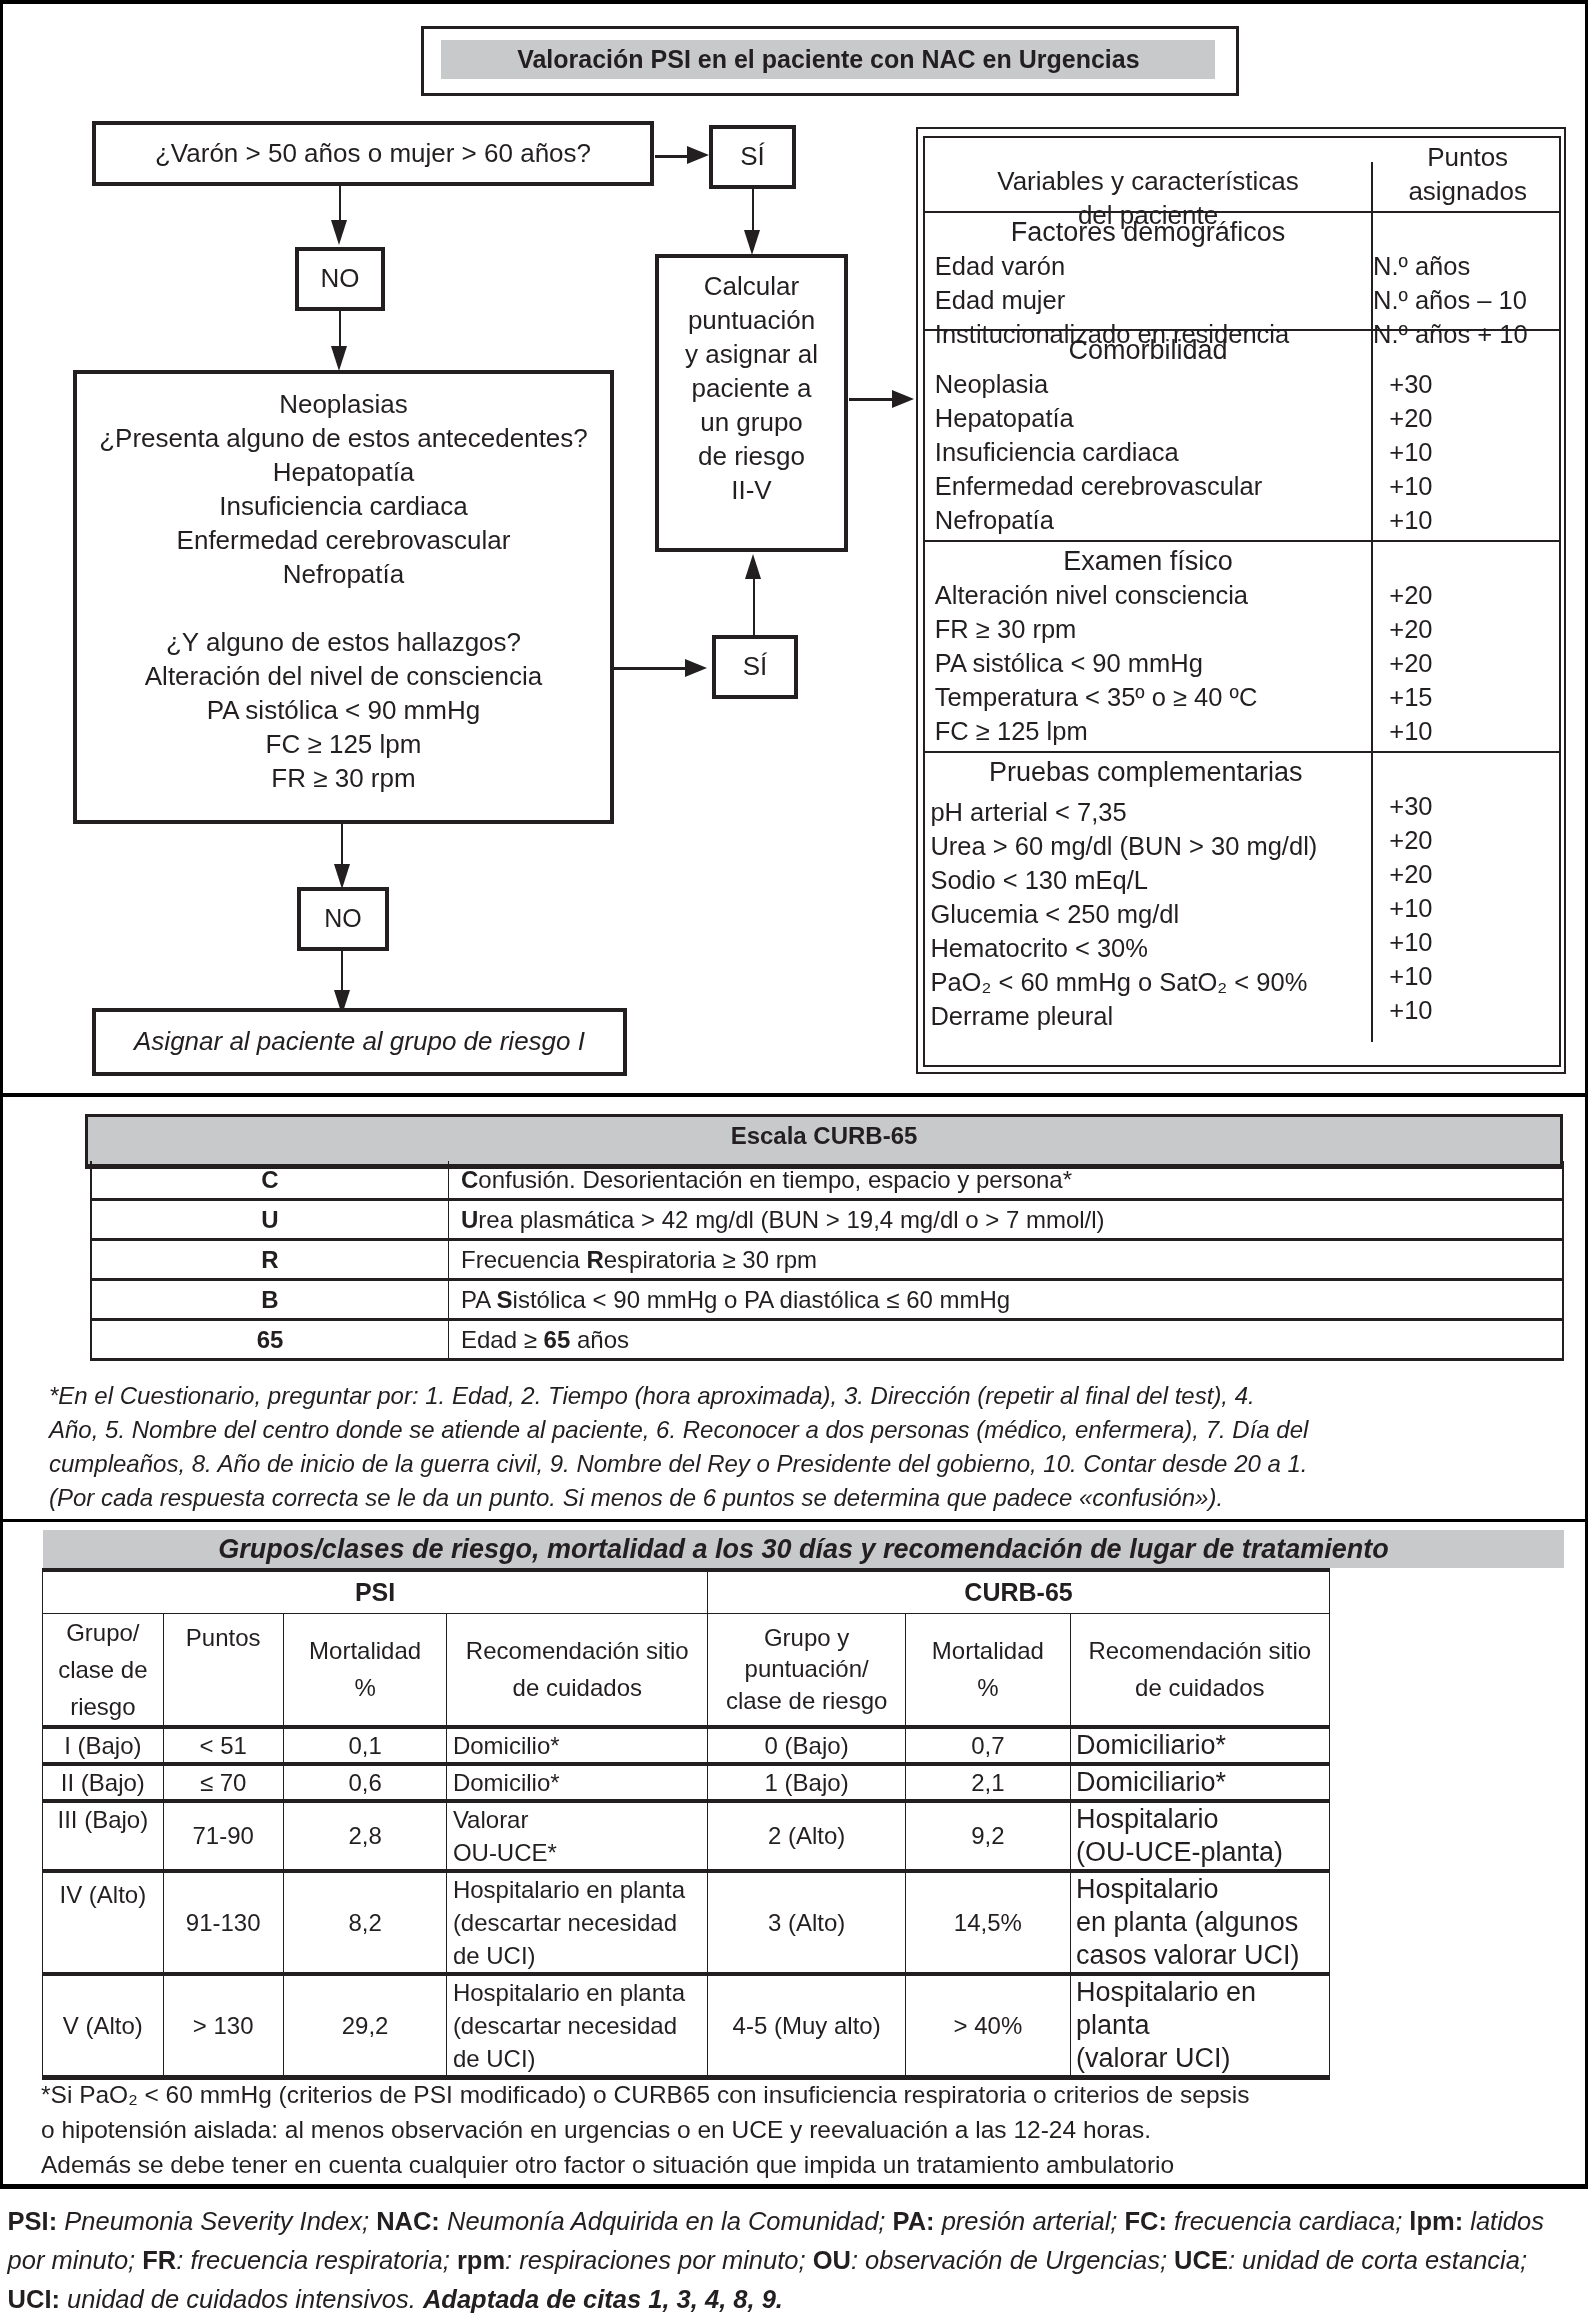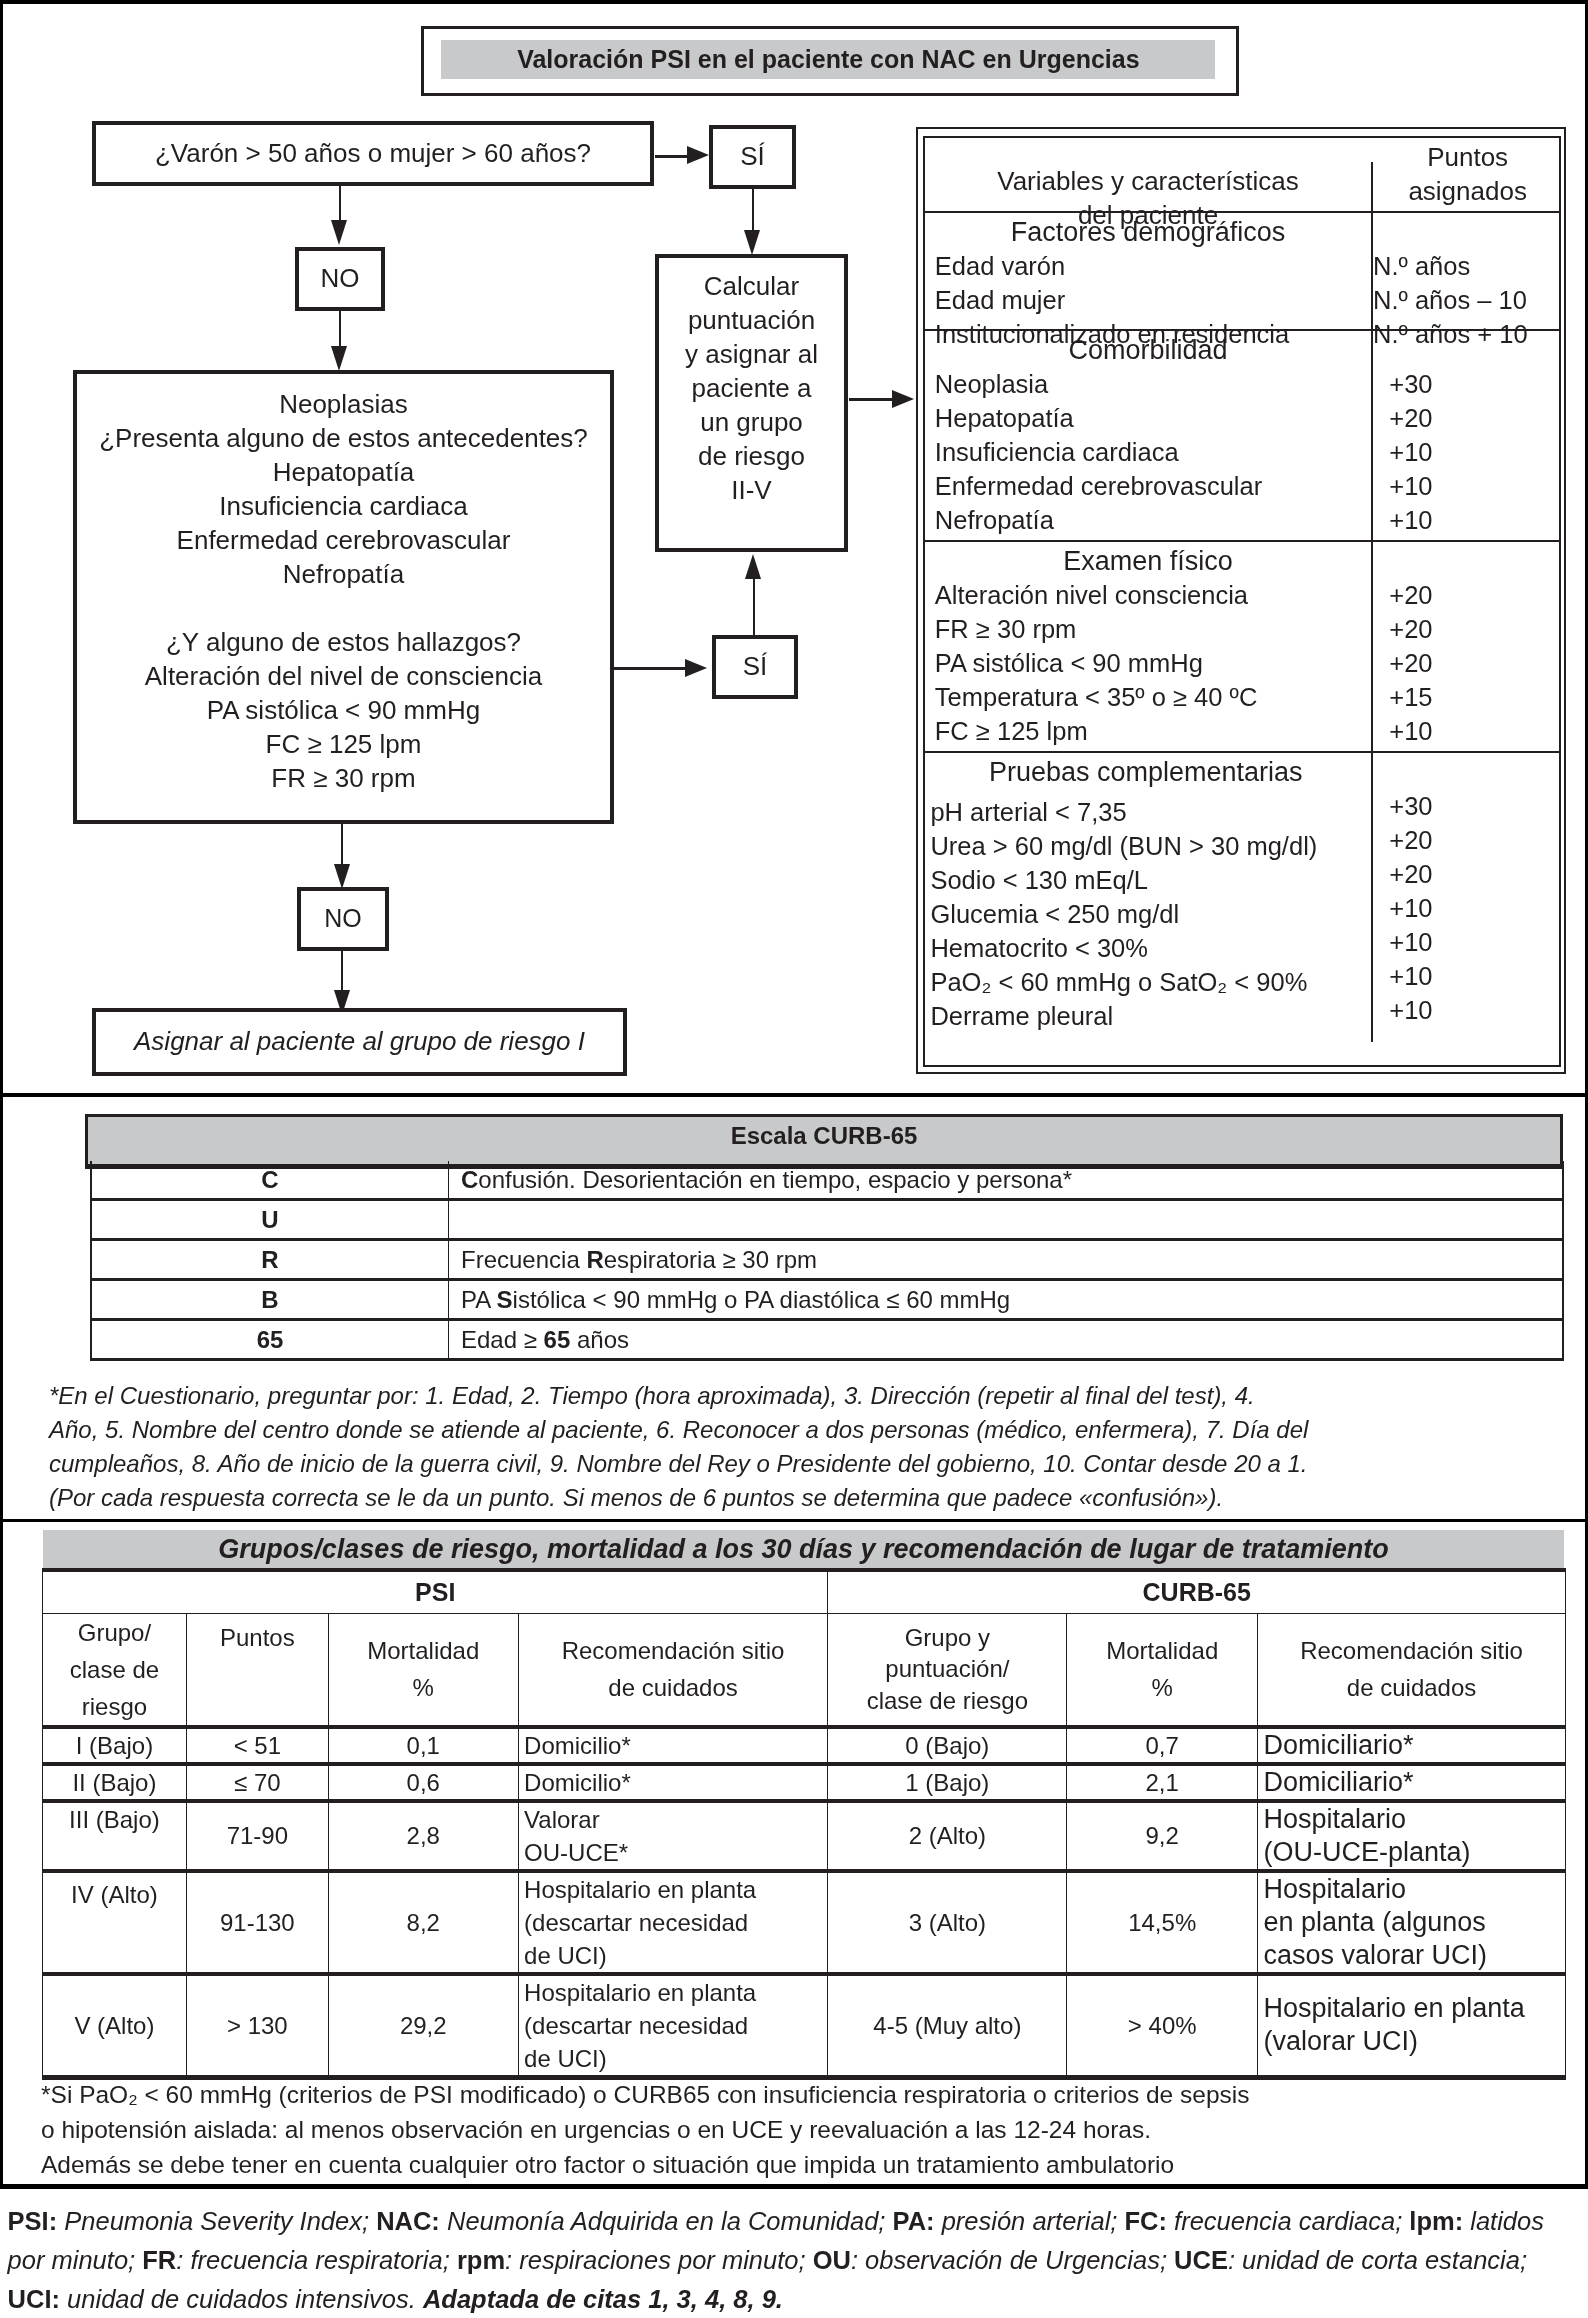--- a/index.html
+++ b/index.html
@@ -229,20 +229,21 @@
 <div class="curb-title" style="left:85px; top:1114px; width:1478px; height:55px; line-height:37px;">
   <span>Escala CURB-65</span>
 </div>
 <div class="curb-table" style="left:90px; top:1161px; width:1474px;">
   <div class="curb-row">
     <div class="curb-letter">C</div>
     <div class="curb-desc"><b>C</b><span>onfusión. Desorientación en tiempo, espacio y persona*</span></div>
   </div>
   <div class="curb-row">
     <div class="curb-letter">U</div>
+    <div class="curb-desc"><b>U</b><span>rea plasmática &gt; 42 mg/dl (BUN &gt; 19,4 mg/dl o &gt; 7 mmol/l)</span></div>
   </div>
   <div class="curb-row">
     <div class="curb-letter">R</div>
     <div class="curb-desc"><span>Frecuencia </span><b>R</b><span>espiratoria ≥ 30 rpm</span></div>
   </div>
   <div class="curb-row">
     <div class="curb-letter">B</div>
     <div class="curb-desc"><span>PA </span><b>S</b><span>istólica &lt; 90 mmHg o PA diastólica ≤ 60 mmHg</span></div>
   </div>
   <div class="curb-row">
@@ -257,21 +258,21 @@
   <div>cumpleaños, 8. Año de inicio de la guerra civil, 9. Nombre del Rey o Presidente del gobierno, 10. Contar desde 20 a 1.</div>
   <div>(Por cada respuesta correcta se le da un punto. Si menos de 6 puntos se determina que padece «confusión»).</div>
 </div>
 
 <div class="frame" style="left:0; top:1521px; width:1588px; height:668px; border-bottom:5.4px solid #000;"></div>
 
 <div class="risk-title" style="left:43px; top:1530px; width:1521px; height:38px; line-height:38px;">
   <span>Grupos/clases de riesgo, mortalidad a los 30 días y recomendación de lugar de tratamiento</span>
 </div>
 
-<table class="risk" style="left:42px; top:1568px; width:1524px;">
+<table class="risk" style="left:42px; top:1568px; width:1288px;">
   <colgroup>
     <col style="width:144px">
       <col style="width:142px">
       <col style="width:190px">
       <col style="width:310px">
     <col style="width:239px">
       <col style="width:191px">
       <col style="width:308px">
   </colgroup>
   <tbody>

